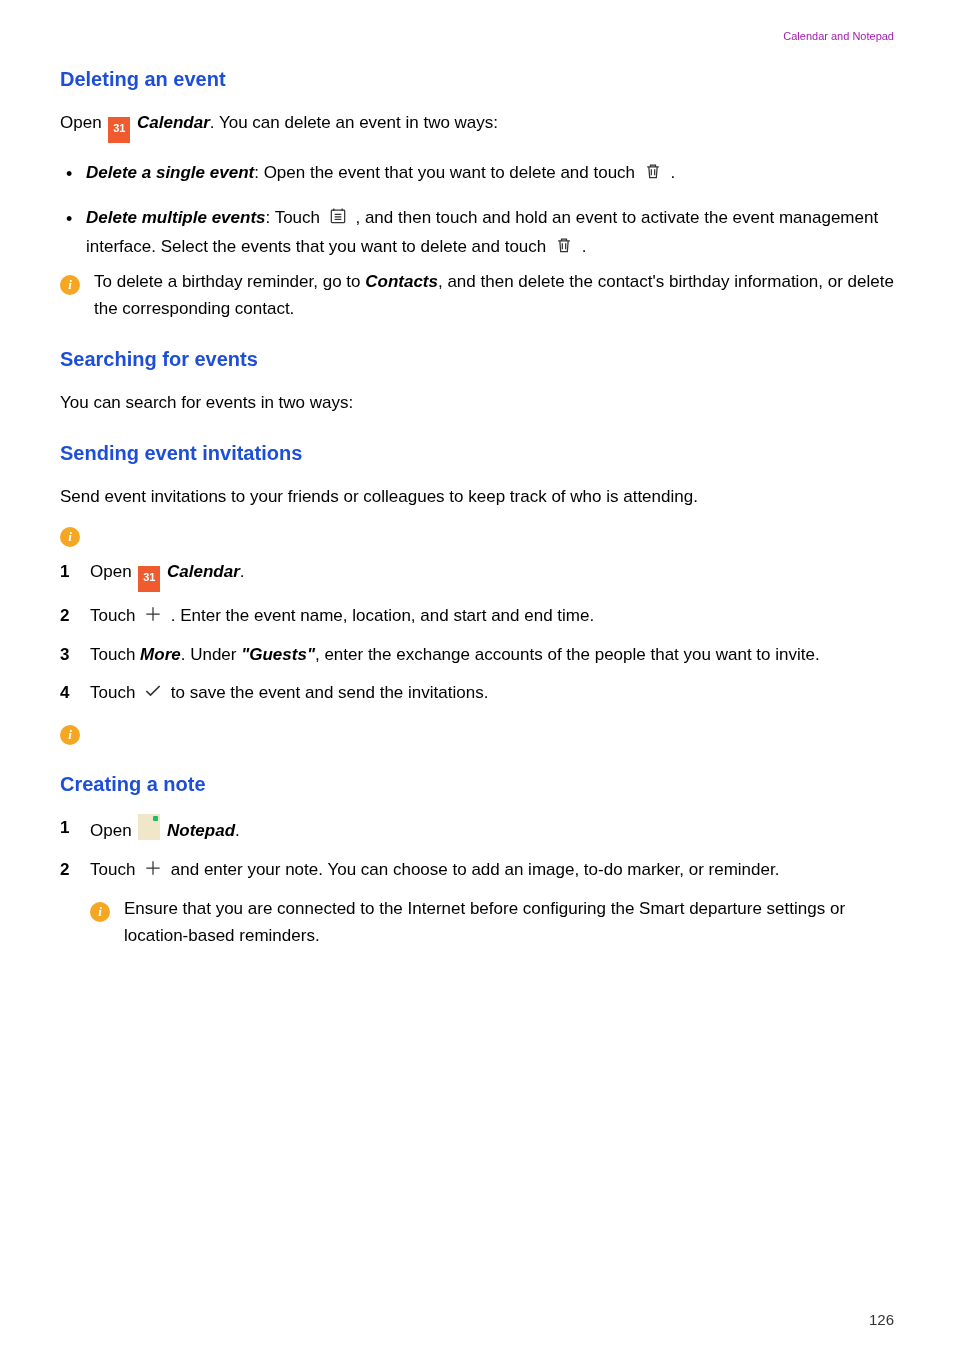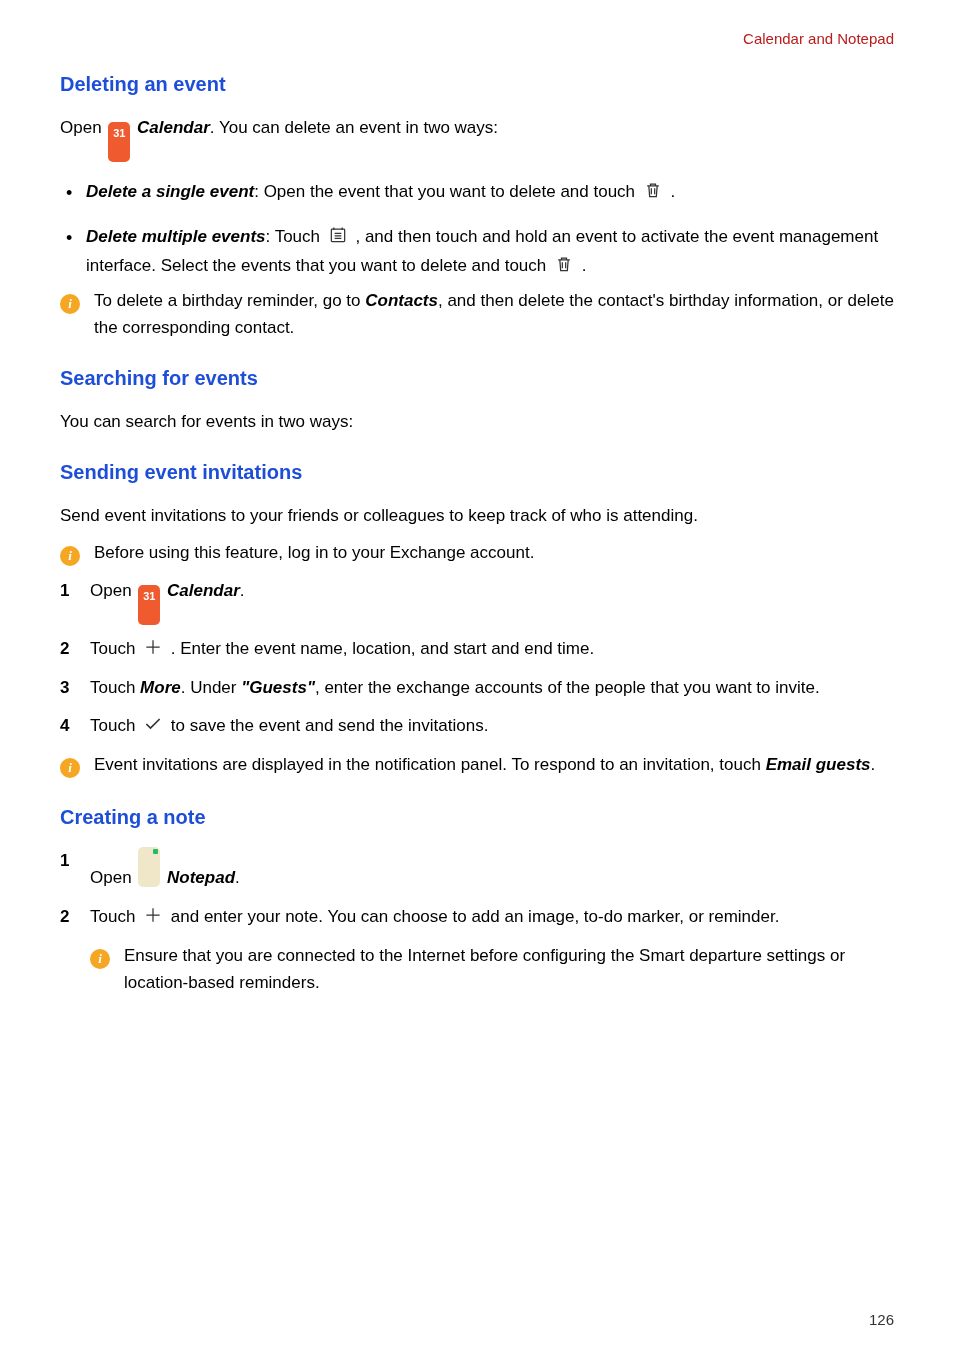--- a/index.html
+++ b/index.html
@@ -1,27 +1,27 @@
 <!DOCTYPE html>
 <html><head>
 <meta charset="utf-8">
 <style>
   * { box-sizing: border-box; margin: 0; padding: 0; }
   html, body { width: 954px; min-height: 1350px; background: #fff; font-family: Arial, Helvetica, sans-serif; color: #000; }
   body { padding: 30px 60px 30px 60px; position: relative; }
-  .header-line { text-align: right; font-size: 15px; color: #b91c1c; margin-bottom: 24px; }
+  .header-line { text-align: right; font-size: 11px; color: #a21caf; margin-bottom: 24px; }
   h2 { color: #1d4ed8; font-size: 20px; font-weight: bold; margin-top: 26px; margin-bottom: 18px; }
   .para { font-size: 17px; line-height: 1.6; margin-bottom: 10px; }
   .bold { font-weight: bold; font-style: italic; }
   ul.bullets { list-style: none; padding-left: 0; margin-bottom: 6px; }
   ul.bullets > li { position: relative; padding-left: 26px; font-size: 17px; line-height: 1.7; margin-bottom: 6px; margin-top: 16px; }
   ul.bullets > li::before { content: "\2022"; position: absolute; left: 6px; top: 0; font-size: 18px; }
   .icon-app {
-    display: inline-block; width: 22px; height: 40px; vertical-align: -4px;
-    background: #ef5b2e; border-radius: 5px; color: #fff; font-size: 11px;
+    display: inline-block; width: 22px; height: 26px; vertical-align: -4px;
+    background: #ef5b2e; border-radius: 0; color: #fff; font-size: 11px;
     line-height: 22px; text-align: center; font-weight: bold; margin: 0 2px;
   }
   .icon-app.notepad { background: #f0e6c8; position: relative; }
   .icon-app.notepad::after {
     content: ""; position: absolute; right: 2px; top: 2px; width: 5px; height: 5px; background: #2b6; border-radius: 1px;
   }
   .icon-inline { display: inline-block; vertical-align: -3px; width: 20px; height: 20px; margin: 0 3px; }
   .info-row { display: flex; align-items: flex-start; font-size: 17px; line-height: 1.6; margin-bottom: 8px; margin-top: 4px; }
   .info-row .info-icon { flex: 0 0 24px; margin-right: 10px; margin-top: 2px; }
   .info-row .info-icon > span {
@@ -81,21 +81,20 @@
 
 <h2>Searching for events</h2>
 <p class="para">You can search for events in two ways:</p>
 <ul class="bullets">
 </ul>
 
 <h2>Sending event invitations</h2>
 <p class="para">Send event invitations to your friends or colleagues to keep track of who is attending.</p>
 <div class="info-row">
   <div class="info-icon"><span>i</span></div>
-  <div class="info-text">Before using this feature, log in to your Exchange account.</div>
 </div>
 <ol class="steps">
   <li>
     <span class="num">1</span>
     <span>Open </span>
     <span class="icon-app">31</span>
     <span class="bold">Calendar</span><span>.</span>
   </li>
   <li>
     <span class="num">2</span>
@@ -115,23 +114,20 @@
     <span>Touch </span>
     <span class="icon-inline">
       <svg viewBox="0 0 24 24" stroke-width="2">
           <path d="M4 12l5 5L20 6"></path>
         </svg>
     </span><span> to save the event and send the invitations.</span>
   </li>
 </ol>
 <div class="info-row">
   <div class="info-icon"><span>i</span></div>
-  <div class="info-text">
-    <span>Event invitations are displayed in the notification panel. To respond to an invitation, touch </span><span class="bold">Email guests</span><span>.</span>
-  </div>
 </div>
 
 <h2>Creating a note</h2>
 <ol class="steps">
   <li>
     <span class="num">1</span>
     <span>Open </span>
     <span class="icon-app notepad"></span>
     <span class="bold">Notepad</span><span>.</span>
   </li>

